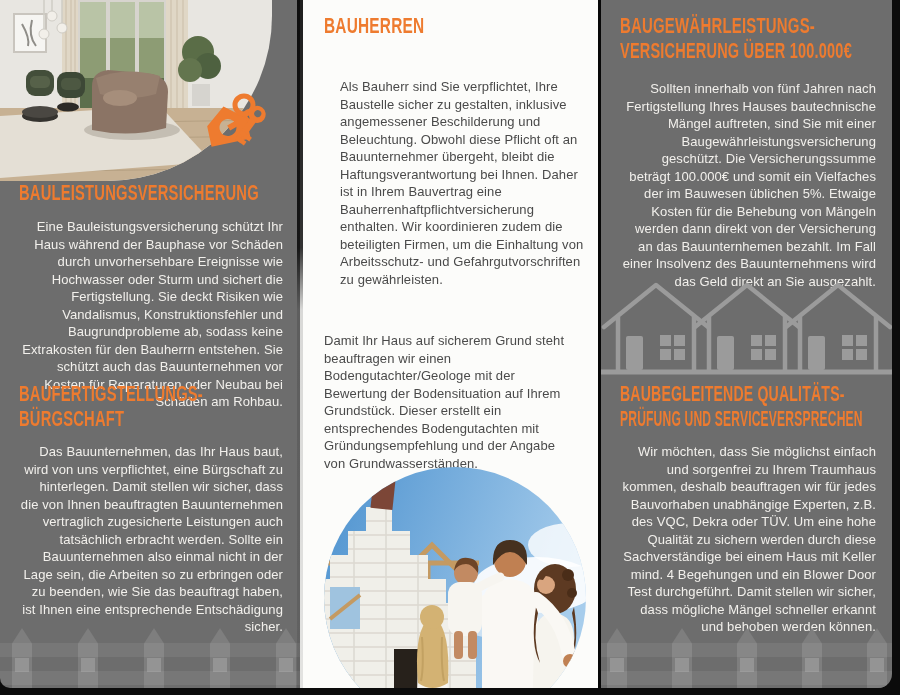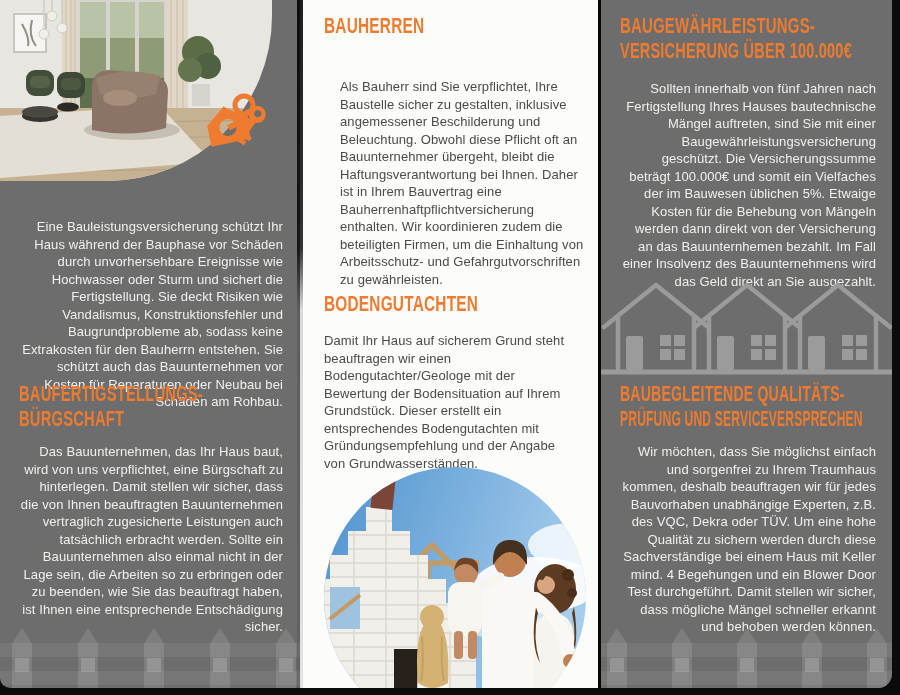--- a/index.html
+++ b/index.html
@@ -135,20 +135,23 @@
           <g transform="rotate(36 52 24)">
             <circle cx="52" cy="22" r="8.5" fill="#ee7b2f"></circle>
               <circle cx="52" cy="21" r="3.5" fill="#6d6d6d"></circle>
             <rect x="48.5" y="28" width="7" height="27" fill="#ee7b2f"></rect>
             <rect x="48.5" y="44" width="13" height="4.5" fill="#ee7b2f"></rect>
             <rect x="48.5" y="50.5" width="11" height="4.5" fill="#ee7b2f"></rect>
           </g>
         </svg>
       </div>
 
+      <div class="hd" id="l-h1">
+        <span class="ln"><span class="tx" style="--sx:.67">BAULEISTUNGSVERSICHERUNG</span></span>
+      </div>
       <p class="bd on-gray" id="l-p1">Eine Bauleistungsversicherung schützt Ihr Haus während der Bauphase vor Schäden durch unvorhersehbare Ereignisse wie Hochwasser oder Sturm und sichert die Fertigstellung. Sie deckt Risiken wie Vandalismus, Konstruktionsfehler und Baugrundprobleme ab, sodass keine Extrakosten für den Bauherrn entstehen. Sie schützt auch das Bauunternehmen vor Kosten für Reparaturen oder Neubau bei Schäden am Rohbau.</p>
 
       <div class="hd" id="l-h2">
         <span class="ln"><span class="tx" style="--sx:.67">BAUFERTIGSTELLUNGS-</span></span>
         <span class="ln"><span class="tx" style="--sx:.67">BÜRGSCHAFT</span></span>
       </div>
       <p class="bd on-gray" id="l-p2">Das Bauunternehmen, das Ihr Haus baut, wird von uns verpflichtet, eine Bürgschaft zu hinterlegen. Damit stellen wir sicher, dass die von Ihnen beauftragten Bauunternehmen vertraglich zugesicherte Leistungen auch tatsächlich erbracht werden. Sollte ein Bauunternehmen also einmal nicht in der Lage sein, die Arbeiten so zu erbringen oder zu beenden, wie Sie das beauftragt haben, ist Ihnen eine entsprechende Entschädigung sicher.</p>
 
       <div class="pat">
         <div class="post" style="left:12px">
@@ -171,23 +174,20 @@
       </div>
     </div>
 
     <div class="panel" id="panel-mid">
 
       <div class="hd" id="m-h1">
         <span class="ln"><span class="tx" style="--sx:.70">BAUHERREN</span></span>
       </div>
       <p class="bd on-white" id="m-p1">Als Bauherr sind Sie verpflichtet, Ihre Baustelle sicher zu gestalten, inklusive angemessener Beschilderung und Beleuchtung. Obwohl diese Pflicht oft an Bauunternehmer übergeht, bleibt die Haftungsverantwortung bei Ihnen. Daher ist in Ihrem Bauvertrag eine Bauherrenhaftpflichtversicherung enthalten. Wir koordinieren zudem die beteiligten Firmen, um die Einhaltung von Arbeitsschutz- und Gefahrgutvorschriften zu gewährleisten.</p>
 
-      <div class="hd" id="m-h2">
-        <span class="ln"><span class="tx" style="--sx:.70">BODENGUTACHTEN</span></span>
-      </div>
       <p class="bd on-white" id="m-p2">Damit Ihr Haus auf sicherem Grund steht beauftragen wir einen Bodengutachter/Geologe mit der Bewertung der Bodensituation auf Ihrem Grundstück. Dieser erstellt ein entsprechendes Bodengutachten mit Gründungsempfehlung und der Angabe von Grundwasserständen.</p>
 
       <div class="family-circle">
         <svg width="262" height="262" viewBox="0 0 262 262">
           <defs>
             <linearGradient id="skyg" x1="0" y1="0" x2="1" y2="0.35">
               <stop offset="0" stop-color="#4d92cf"></stop>
                 <stop offset="1" stop-color="#a7cdec"></stop>
             </linearGradient>
             <clipPath id="wallc">

